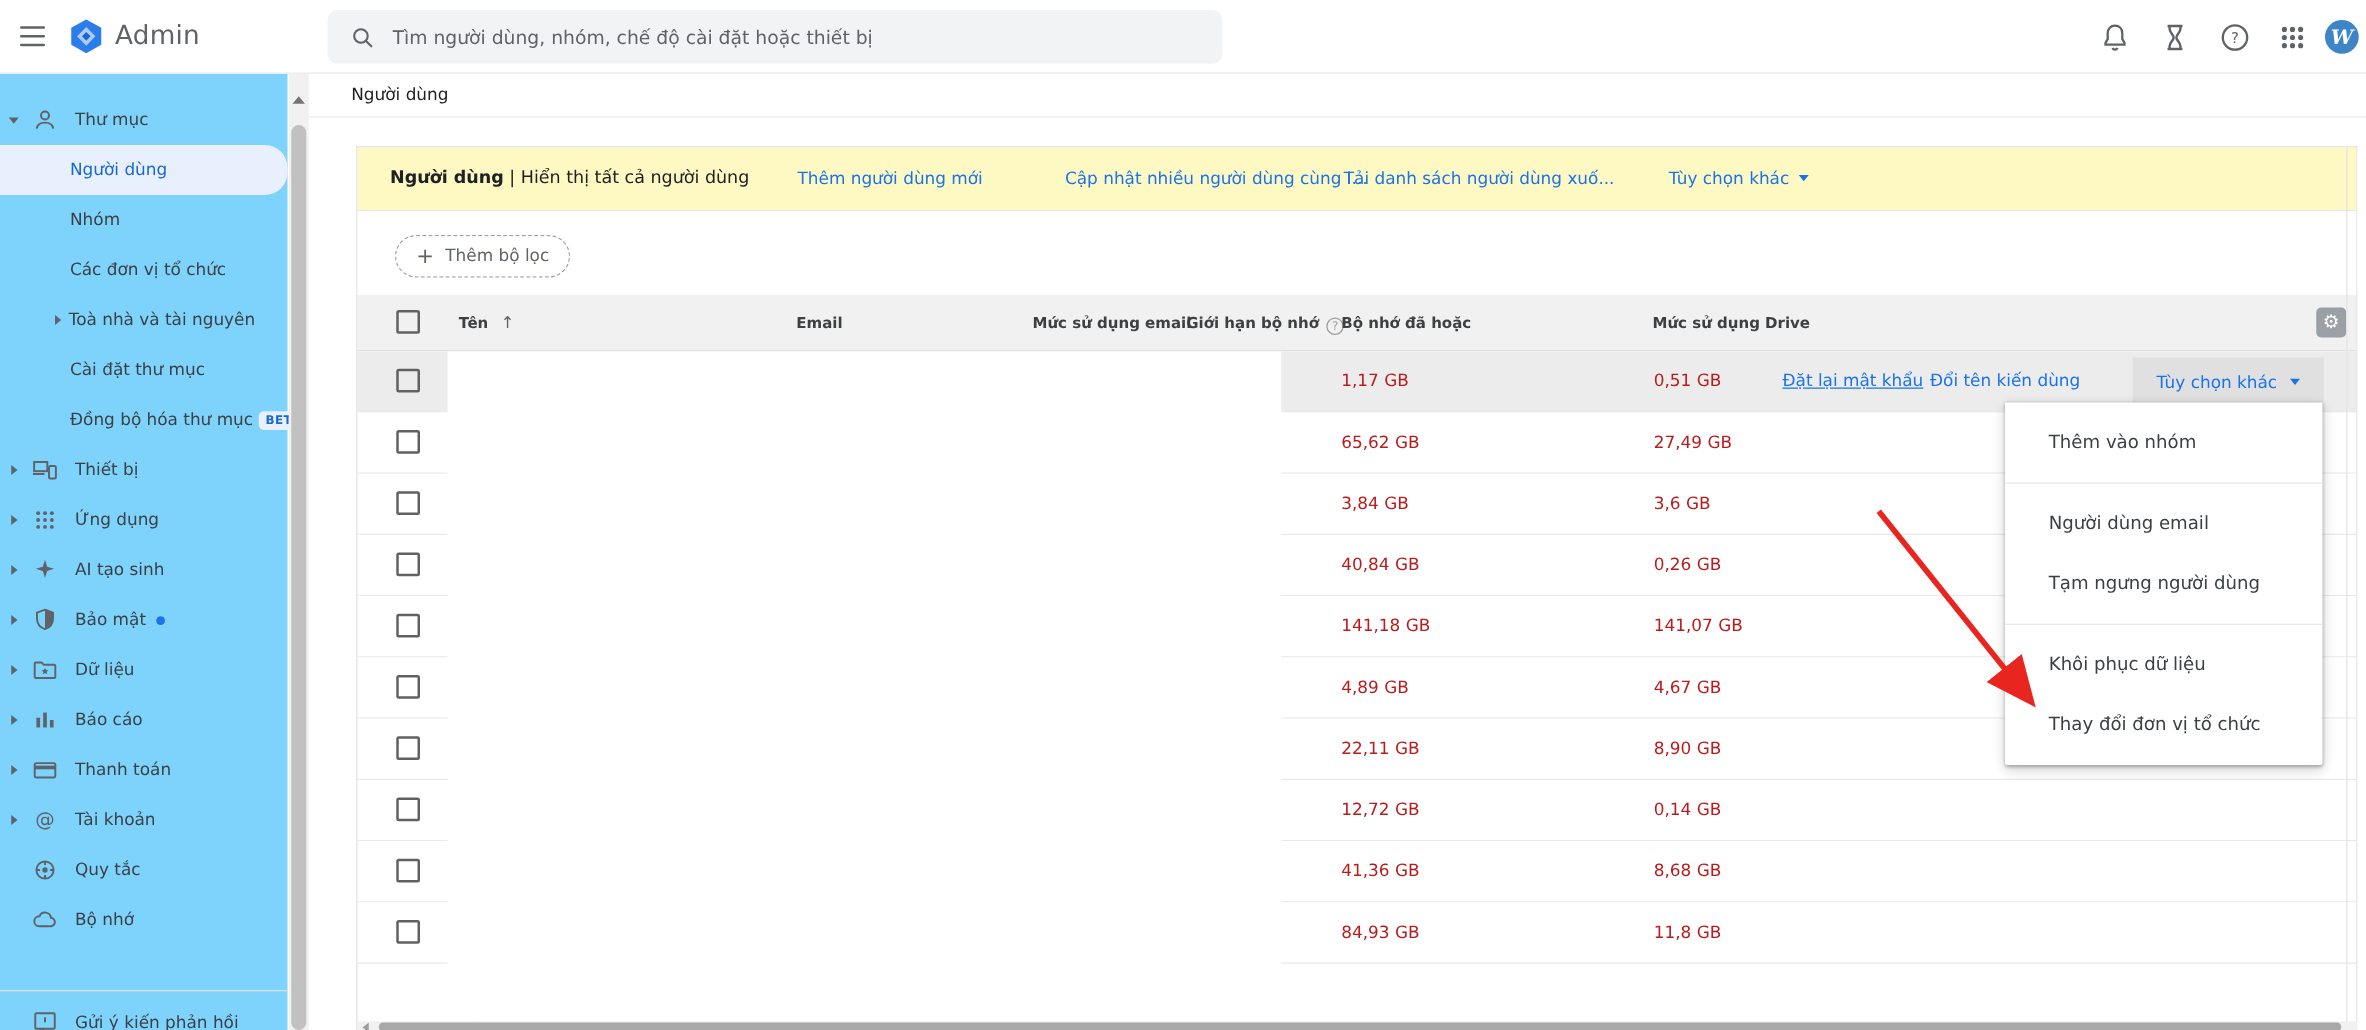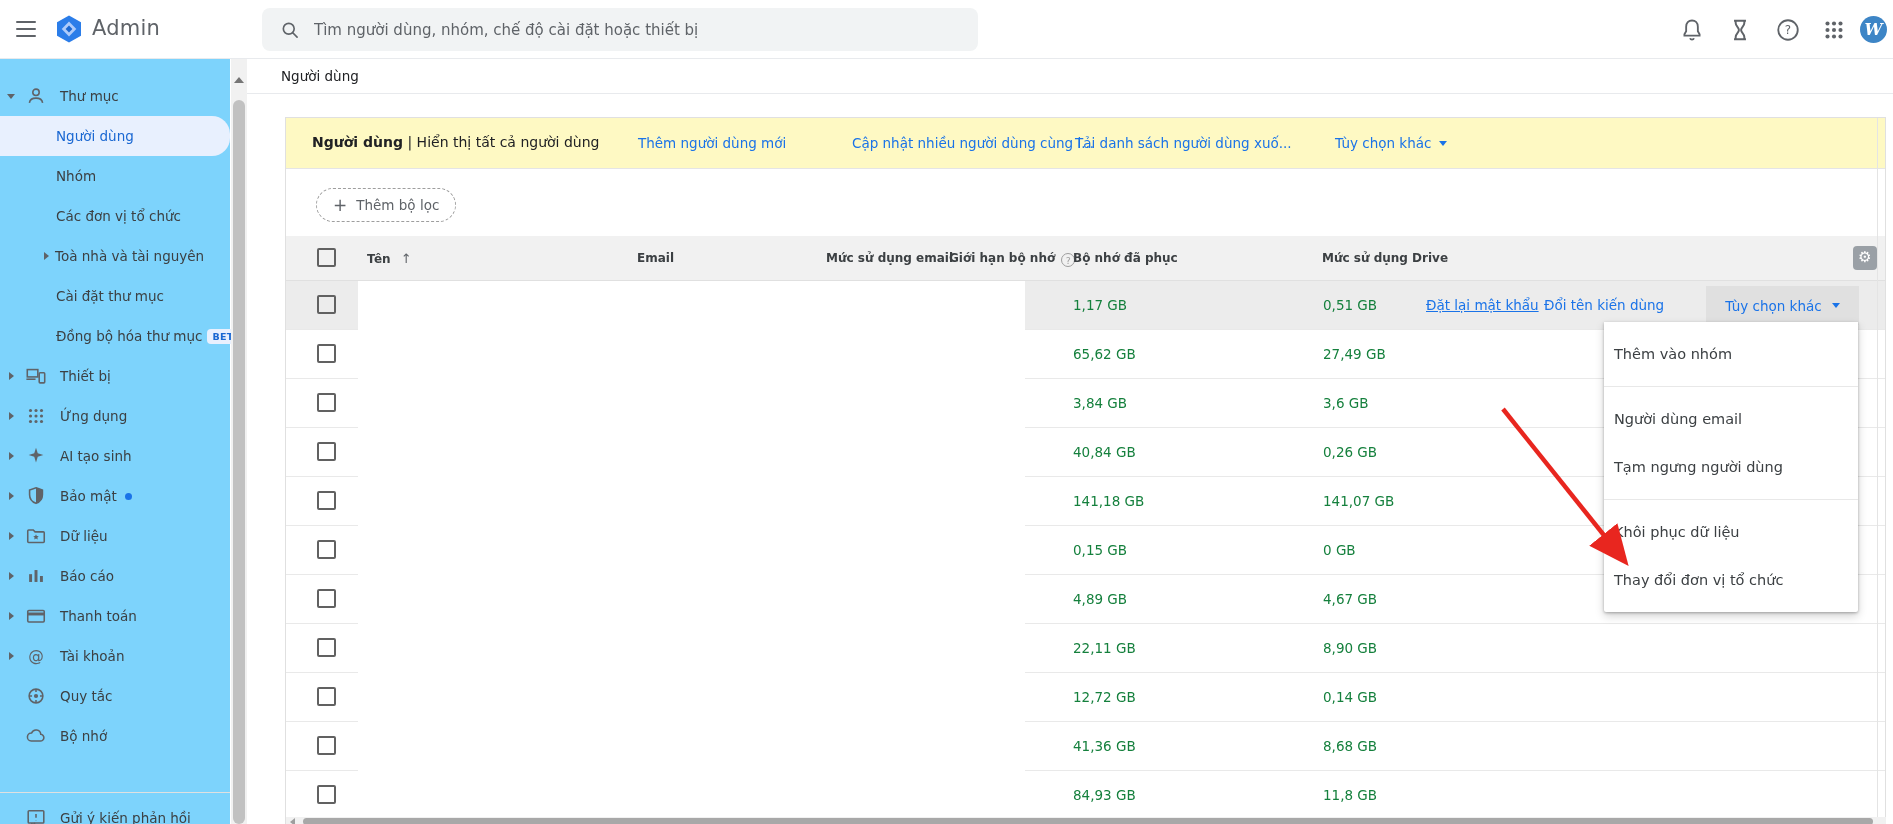--- a/index.html
+++ b/index.html
@@ -87,21 +87,21 @@
     font-size:9.5px; line-height:13px; text-align:center; color:#9e9e9e; font-weight:normal; margin-left:6px; vertical-align:-2px; }
   .gearbox { position:absolute; left:1567px; top:10px; width:24px; height:24px; background:#9aa0a6;
     border-radius:4px; color:#fff; font-size:15px; line-height:23px; text-align:center; cursor:pointer; }
 
   .rows { position:absolute; left:0; top:163px; width:100%; height:536px; overflow:hidden; }
   .row { position:relative; height:49px; border-bottom:1px solid #e9e9e9; background:#fff; }
   .row.first { background:#ececec; }
   .cb { position:absolute; left:31px; top:14px; width:19px; height:19px; border:2px solid #616161;
     border-radius:2px; cursor:pointer; }
   .thead .cb { top:12px; }
-  .cell { position:absolute; top:50%; transform:translateY(-50%); font-size:13.5px; color:#15803d; white-space:nowrap; z-index:2; }
+  .cell { position:absolute; top:50%; transform:translateY(-50%); font-size:13.5px; color:#b91c1c; white-space:nowrap; z-index:2; }
   .cell.used { left:787px; } .cell.drive { left:1037px; }
   .rlink { position:absolute; top:50%; transform:translateY(-50%); font-size:13.5px; color:#1a73e8;
     cursor:pointer; white-space:nowrap; z-index:2; }
   .rl-0 { left:1140px;text-decoration:underline; } .rl-1 { left:1258px; }
   .more-btn { position:absolute; left:1420px; top:5px; width:153px; height:39px; background:#e0e0e0;
     color:#1a73e8; font-size:13.5px; display:flex; align-items:center; justify-content:center;
     cursor:pointer; z-index:2; }
   .more-btn .caret-b { margin-left:10px; border-top:5px solid #1a73e8; border-left:4px solid transparent; border-right:4px solid transparent; }
   .redact { position:absolute; left:72px; top:0; width:667px; height:536px; background:#fff; z-index:1; }
 
@@ -110,21 +110,21 @@
   .hscroll .larr { position:absolute; left:4px; top:1px; width:0; height:0;
     border-right:5px solid #9e9e9e; border-top:4px solid transparent; border-bottom:4px solid transparent; }
   .hscroll .thumb { position:absolute; left:17px; top:1px; width:1570px; height:7px; background:#a8a8a8; border-radius:4px; }
   .notch { position:absolute; left:83px; top:692px; width:28px; height:7px; background:#c4c7c5;
     border-radius:0 0 50% 50% / 0 0 100% 100%; }
 
   
   .ctx-menu { position:absolute; left:1604px; top:322px; width:254px; background:#fff; z-index:20;
     box-shadow:0 1px 3px rgba(0,0,0,.28), 0 4px 10px rgba(0,0,0,.18); border-radius:0 0 2px 2px; }
   .ctx-group { padding:8px 0; }
-  .ctx-item { height:48px; line-height:48px; padding-left:10px; font-size:14.5px; color:#3c4043;
+  .ctx-item { height:48px; line-height:48px; padding-left:35px; font-size:14.5px; color:#3c4043;
     cursor:pointer; white-space:nowrap; }
   .ctx-div { height:1px; background:#e8e8e8; }
 
   .arrow-svg { position:absolute; left:1490px; top:395px; z-index:25; pointer-events:none; }
 
   .right-gap { position:absolute; left:1886px; top:117px; width:7px; height:707px; background:#fff; }
 </style>
 </head>
 <body>
 
@@ -359,21 +359,21 @@
           <span>Thêm bộ lọc</span>
         </div>
       </div>
 
       <div class="thead">
         <div class="cb"></div>
         <span class="hc h-ten"><span>Tên</span><span class="sort-arrow">↑</span></span>
         <span class="hc h-email">Email</span>
         <span class="hc h-memail">Mức sử dụng email</span>
         <span class="hc h-quota"><span>Giới hạn bộ nhớ</span><span class="help-circ">?</span></span>
-        <span class="hc h-used">Bộ nhớ đã phục</span>
+        <span class="hc h-used">Bộ nhớ đã hoặc</span>
         <span class="hc h-drive">Mức sử dụng Drive</span>
         <div class="gearbox">⚙</div>
       </div>
 
       <div class="rows" id="rows">
           <div class="row first">
             <div class="cb"></div>
             <span class="cell used">1,17 GB</span>
             <span class="cell drive">0,51 GB</span>
             <span class="rlink rl-0">Đặt lại mật khẩu</span>
@@ -392,25 +392,20 @@
           </div>
           <div class="row">
             <div class="cb"></div>
             <span class="cell used">40,84 GB</span>
             <span class="cell drive">0,26 GB</span>
           </div>
           <div class="row">
             <div class="cb"></div>
             <span class="cell used">141,18 GB</span>
             <span class="cell drive">141,07 GB</span>
-          </div>
-          <div class="row">
-            <div class="cb"></div>
-            <span class="cell used">0,15 GB</span>
-            <span class="cell drive">0 GB</span>
           </div>
           <div class="row">
             <div class="cb"></div>
             <span class="cell used">4,89 GB</span>
             <span class="cell drive">4,67 GB</span>
           </div>
           <div class="row">
             <div class="cb"></div>
             <span class="cell used">22,11 GB</span>
             <span class="cell drive">8,90 GB</span>

